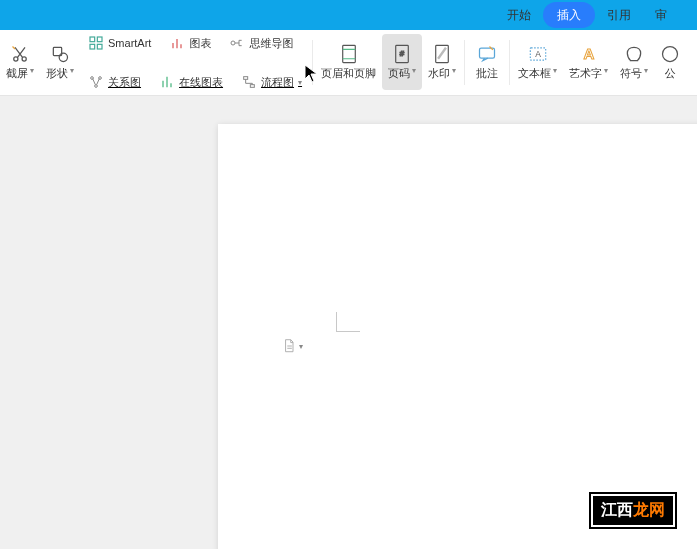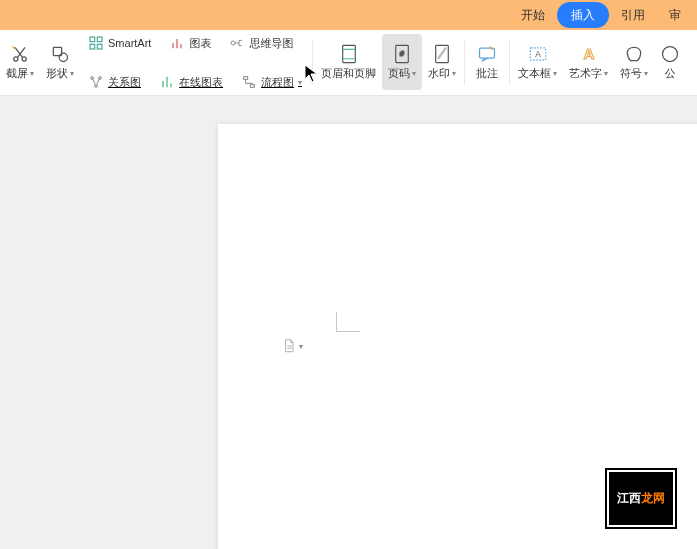--- a/index.html
+++ b/index.html
@@ -1,25 +1,25 @@
 <!DOCTYPE html>
 <html><head>
   <meta charset="utf-8">
   <style>
     * { margin: 0; padding: 0; box-sizing: border-box; font-family: "Microsoft YaHei", Arial, sans-serif; }
     body { width: 697px; height: 549px; background: #f3f3f3; overflow: hidden; position: relative; }
 
     
     .tab-bar {
       height: 30px;
-      background: #fdba74;
+      background: #0ea5e9;
       display: flex;
       align-items: center;
       justify-content: flex-end;
-      padding-right: 4px;
+      padding-right: 18px;
       gap: 0;
     }
     .tab {
       font-size: 12px;
       color: #333;
       padding: 0 12px;
       height: 30px;
       display: flex;
       align-items: center;
       cursor: pointer;
@@ -64,21 +64,21 @@
       cursor: pointer;
       font-size: 11px;
       color: #333;
       border-radius: 4px;
       min-width: 40px;
       height: 56px;
     }
     .big-btn.selected {
       background: #e2e2e2;
     }
-    .big-btn .lbl { display: flex; align-items: center; gap: 2px; white-space: nowrap; }
+    .big-btn .lbl { display: flex; gap: 2px; white-space: nowrap; }
     .small-btn {
       display: flex;
       align-items: center;
       gap: 4px;
       font-size: 11px;
       color: #333;
       cursor: pointer;
       white-space: nowrap;
       padding: 1px 2px;
     }
@@ -121,23 +121,23 @@
       color: #999;
     }
 
     
     .watermark {
       position: absolute;
       right: 22px;
       bottom: 22px;
       background: #000;
       color: #fff;
-      font-size: 12px;
+      font-size: 16px;
       font-weight: bold;
-      padding: 18px 8px;
+      padding: 4px 8px;
       border: 2px solid #fff;
       box-shadow: 0 0 0 2px #000;
     }
     .watermark .orange { color: #ff7a00; }
 
     
     .cursor-arrow {
       position: absolute;
       left: 304px;
       top: 64px;

